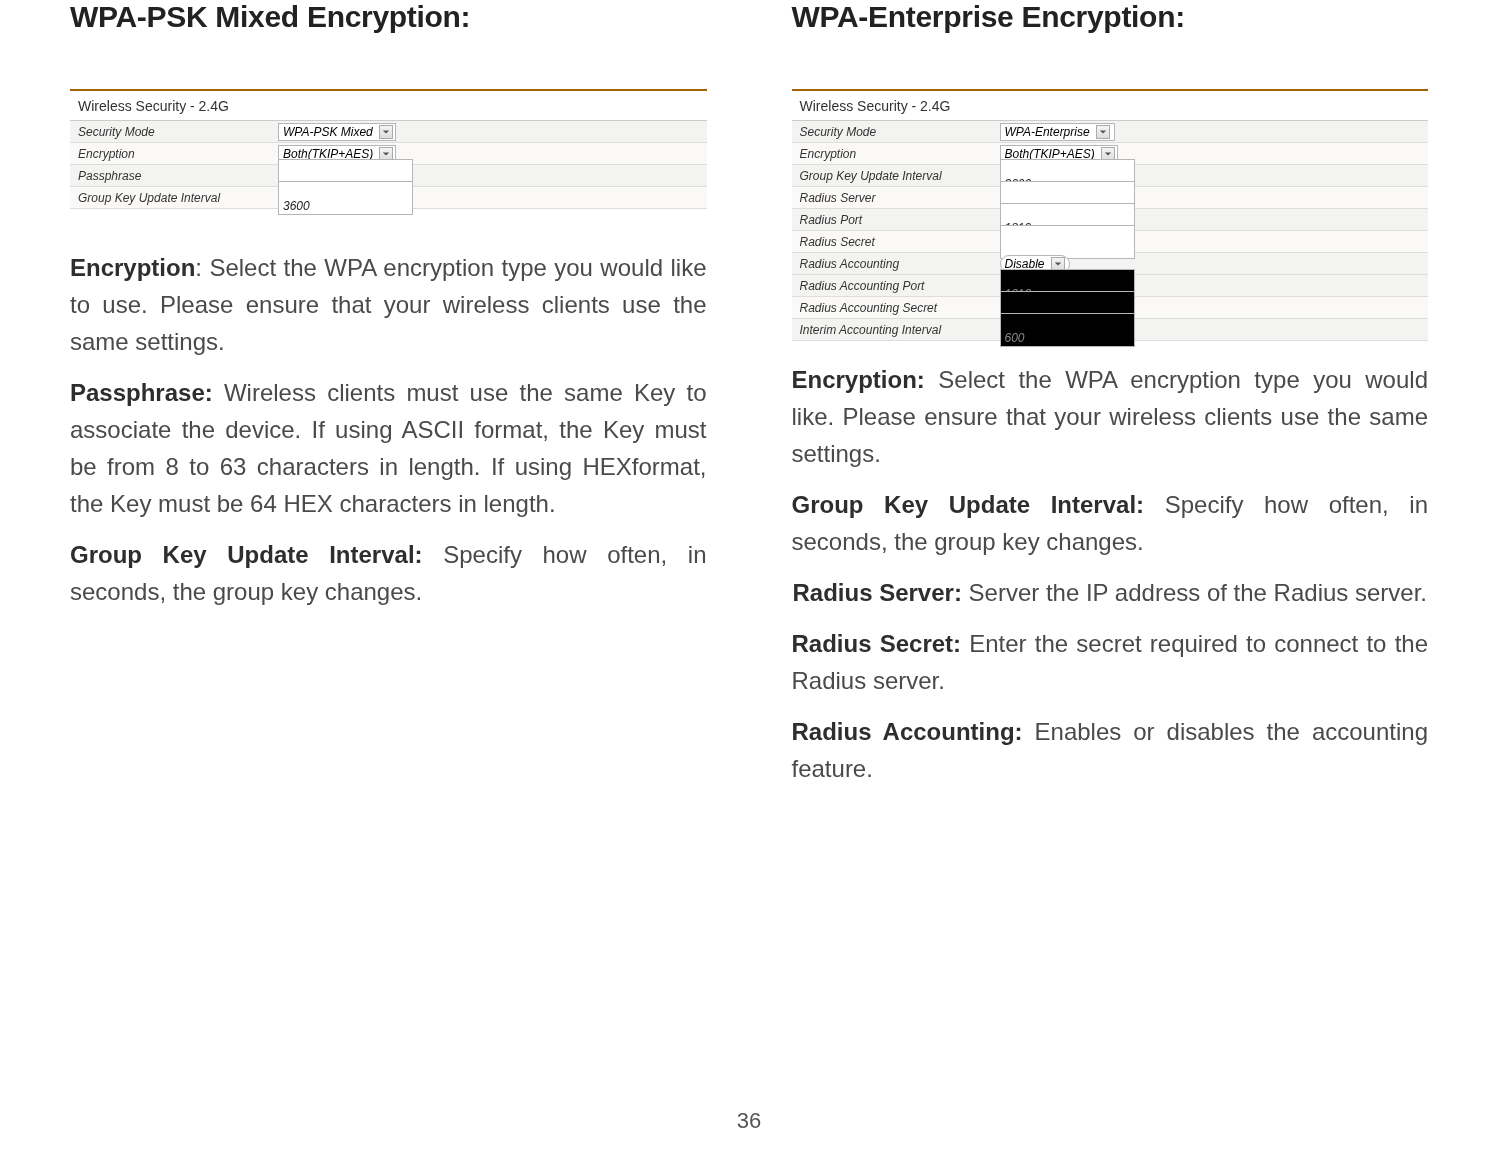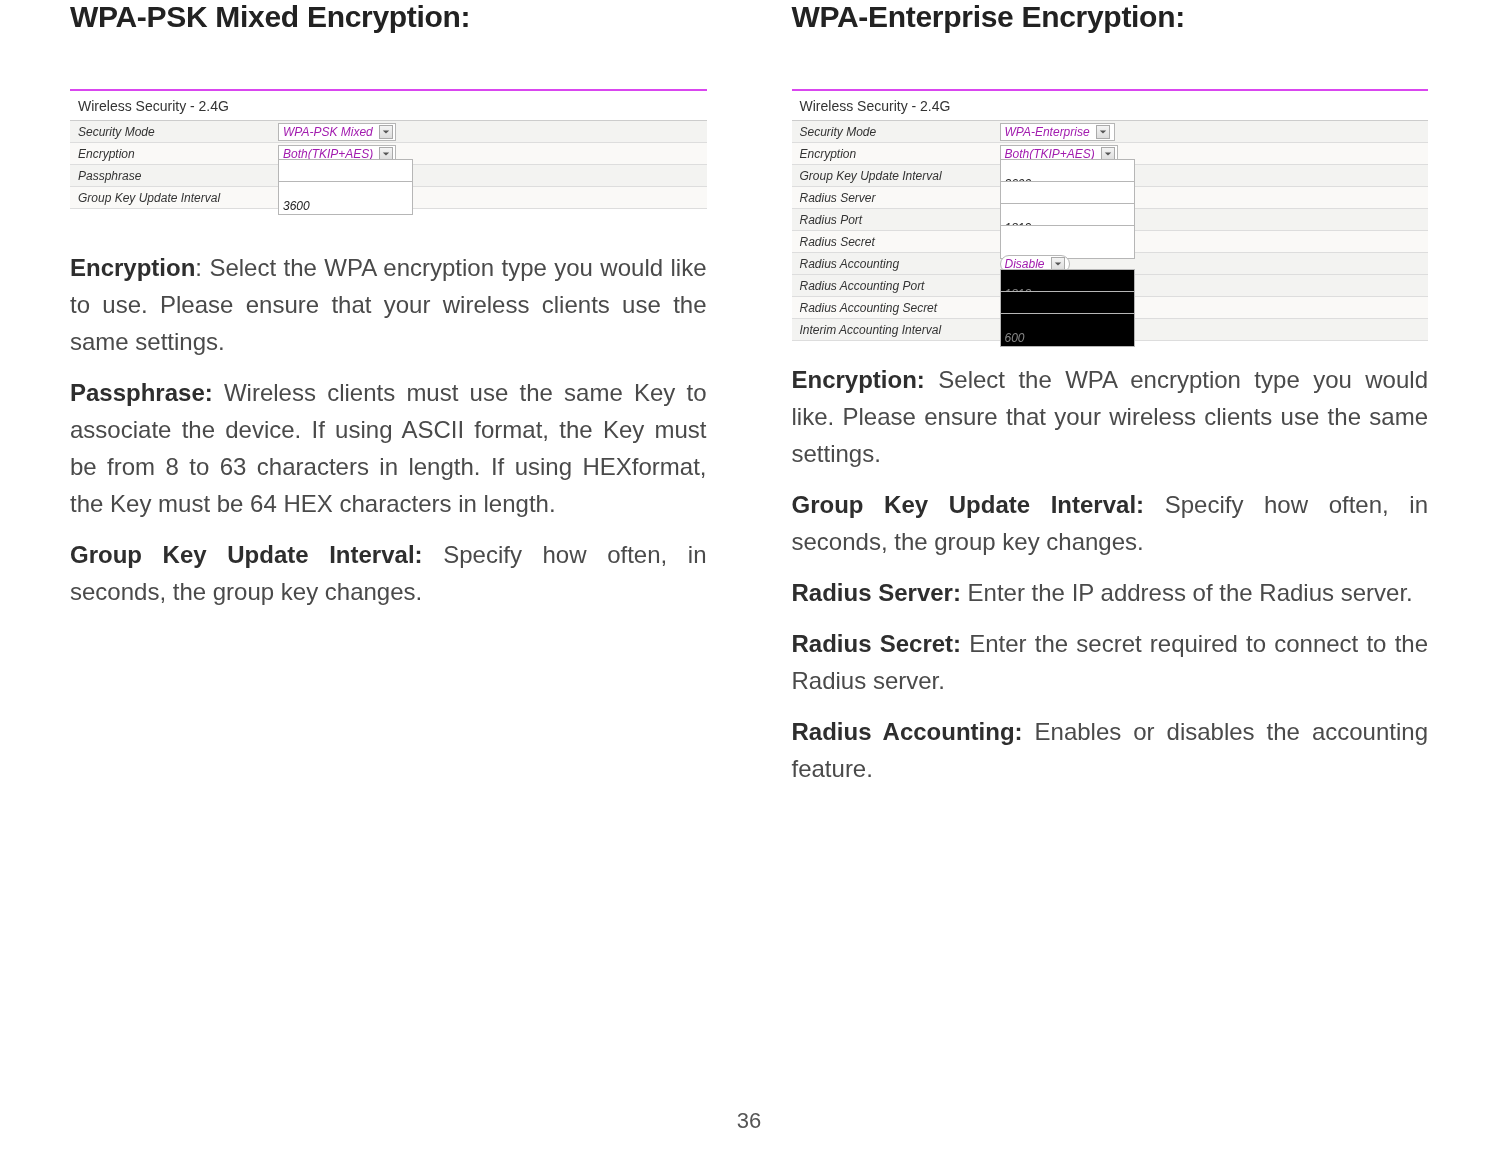--- a/index.html
+++ b/index.html
@@ -26,21 +26,21 @@
     font-stretch: condensed;
     font-size: 30px;
     font-weight: 700;
     color: #222;
     margin-bottom: 55px;
     letter-spacing: -0.3px;
   }
 
   
   .form-container {
-    border-top: 2px solid #d946ef;
+    border-top: 2px solid #a16207;
     margin-bottom: 40px;
     font-size: 13px;
     color: #333;
   }
   .form-title {
     font-size: 14px;
     padding: 7px 8px 6px 8px;
     color: #333;
     border-bottom: 1px solid #ccc;
     background: #fff;
@@ -67,21 +67,21 @@
     height: 20px;
   }
   .select-box {
     display: inline-flex;
     align-items: center;
     background: #fff;
     border: 1px solid #b6b6b6;
     height: 18px;
     font-size: 12px;
     padding: 0 2px 0 4px;
-    color: #a21caf;
+    color: #000000;
     min-width: 115px;
   }
   .select-box.small { min-width: 70px; border-radius: 9px; }
   .select-arrow {
     margin-left: 6px;
     display: inline-flex;
     align-items: center;
     justify-content: center;
     width: 14px;
     height: 14px;
@@ -95,21 +95,21 @@
     height: 18px;
     width: 135px;
     font-size: 12px;
     padding: 16px 4px;
     color: #222;
     line-height: 17px;
   }
   .text-input.dis { background: #000000; color: #888; }
 
   
-  .paras { display: flex; flex-direction: column; gap: 14px; }
+  .paras { display: flex; flex-direction: column; gap: 14px; align-items: center; }
   p.body {
     font-family: "Arial Narrow", Arial, sans-serif;
     font-stretch: condensed;
     font-size: 24px;
     line-height: 37px;
     color: #4a4a4a;
   }
   p.body.justify { text-align: justify; text-justify: inter-word; }
   p.body strong { color: #2e2e2e; font-weight: 700; }
   p.body u { text-decoration: none; color: #2e2e2e; font-weight: 700; }
@@ -269,21 +269,21 @@
         <span class="form-label">Interim Accounting Interval</span>
         <span class="form-input-wrap">
             <span class="text-input dis">600</span>
           </span>
       </div>
     </div>
 
     <div class="paras">
       <p class="body justify"><strong>Encryption:</strong><span> Select the WPA encryption type you would like. Please ensure that your wireless clients use the same settings.</span></p>
       <p class="body justify"><strong>Group Key Update Interval:</strong><span> Specify how often, in seconds, the group key changes.</span></p>
-      <p class="body"><strong>Radius Server:</strong><span> Enter the IP address of the Radius server.</span></p>
+      <p class="body"><strong>Radius Server:</strong><span> Server the IP address of the Radius server.</span></p>
       <p class="body justify"><strong>Radius Secret:</strong><span> Enter the secret required to connect to the Radius server.</span></p>
       <p class="body justify"><strong>Radius Accounting:</strong><span> Enables or disables the  accounting feature.</span></p>
     </div>
   </div>
 
 </div>
 
 <div class="footer">36</div>
 
 </body></html>

